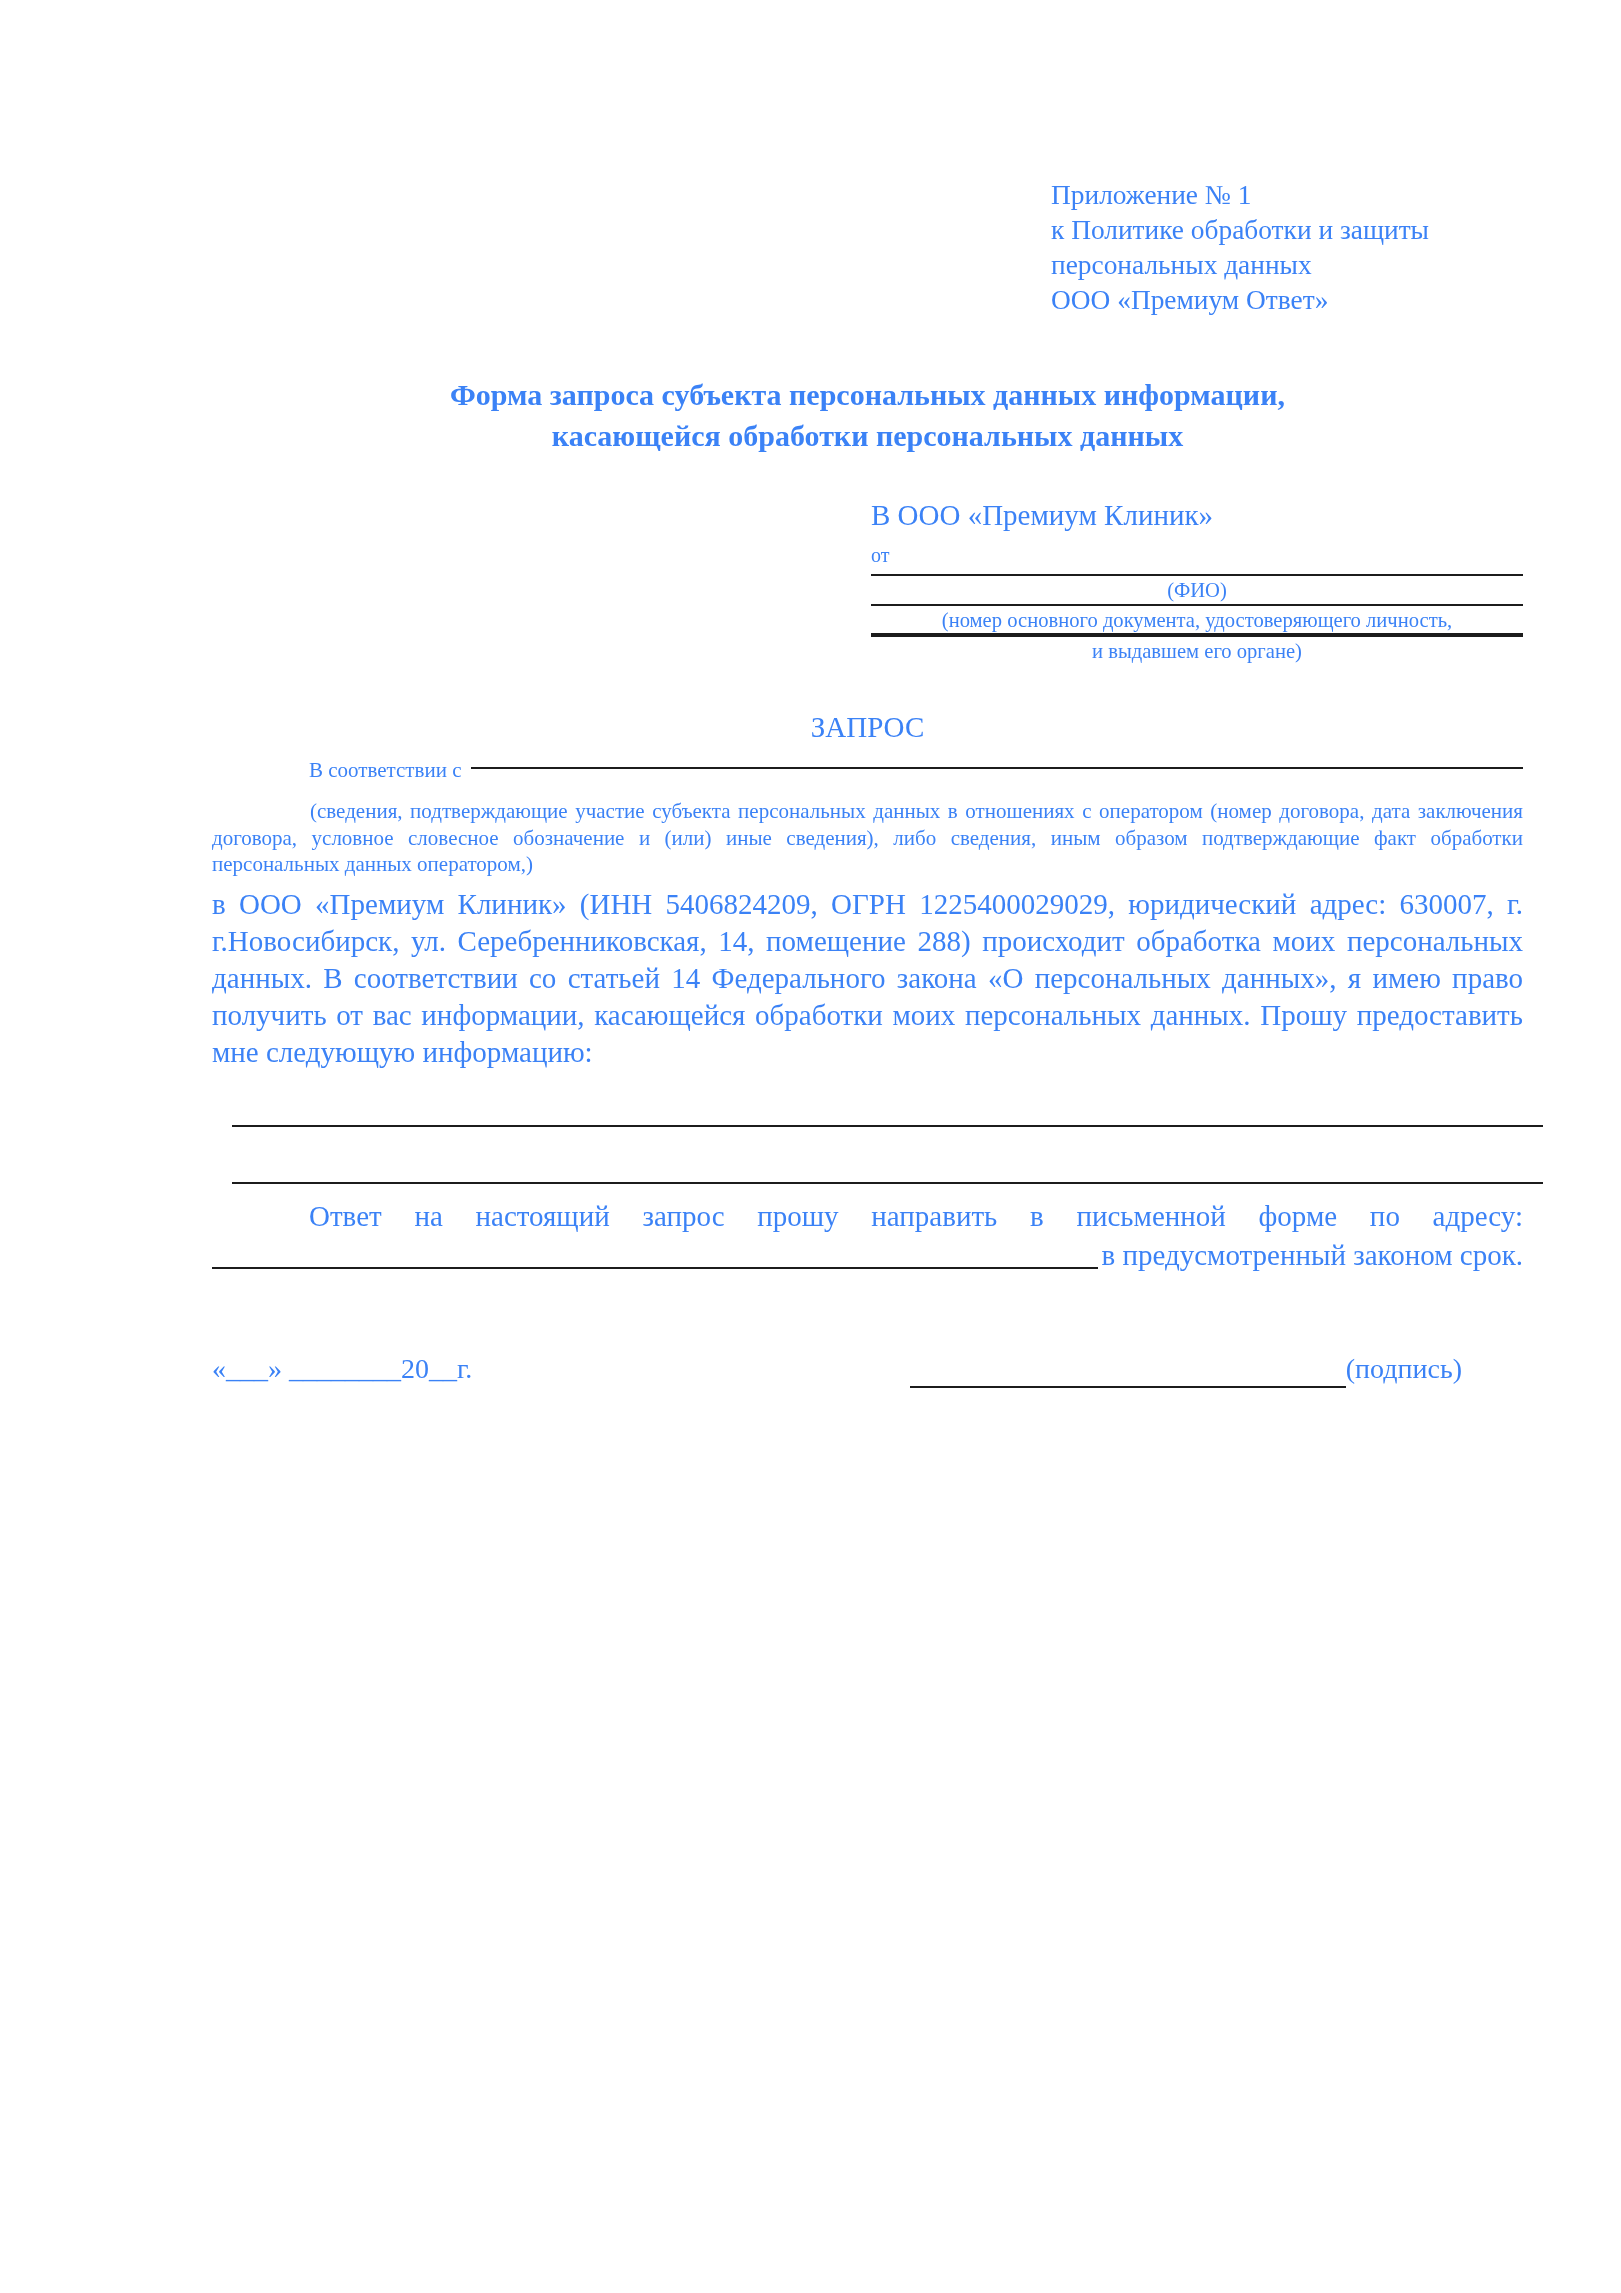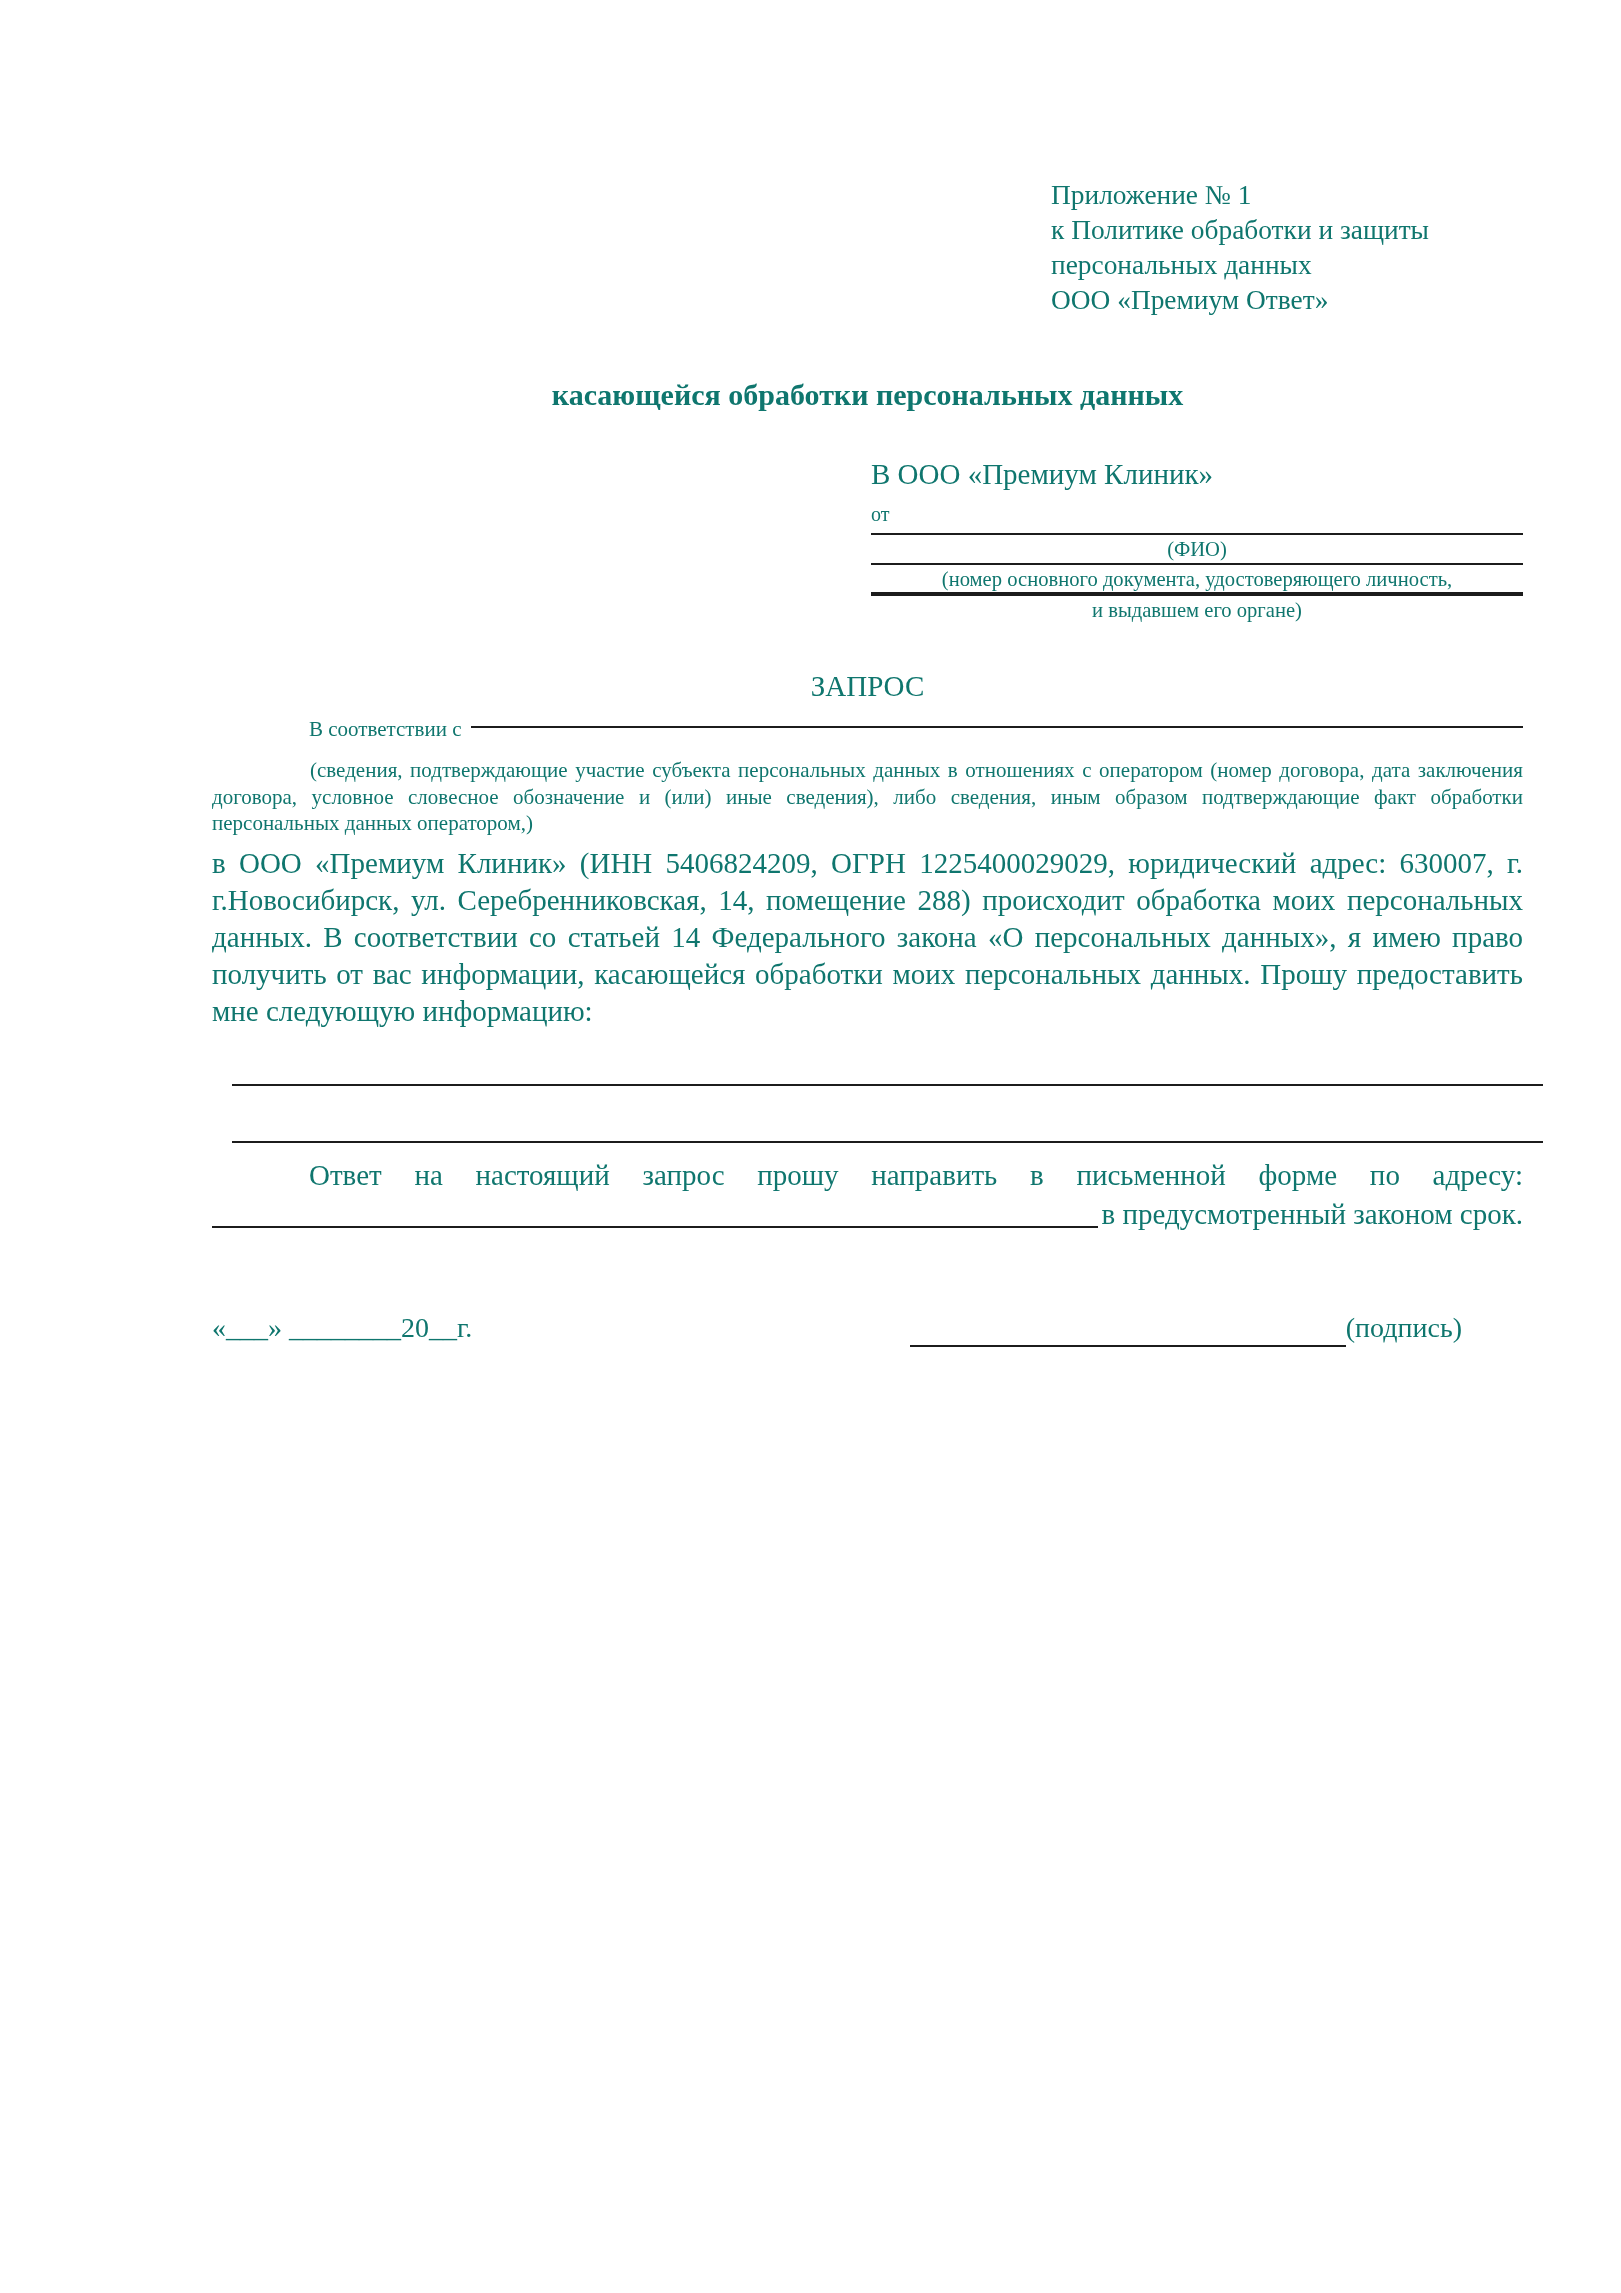--- a/index.html
+++ b/index.html
@@ -2,21 +2,21 @@
 <html lang="ru"><head>
 <meta charset="utf-8">
 <style>
   * { margin: 0; padding: 0; box-sizing: border-box; }
   html, body { background: #ffffff; }
   .page {
     position: relative;
     width: 1621px;
     height: 2294px;
     background: #ffffff;
-    color: #0f766e;
+    color: #3b82f6;
     font-family: "Liberation Serif", "DejaVu Serif", serif;
     padding: 178px 98px 0 212px;
     overflow: hidden;
   }
   
   .annex {
     margin-left: 839px;
     font-size: 27.4px;
     line-height: 35px;
     white-space: nowrap;
@@ -128,20 +128,21 @@
 <div class="page">
 
   <div class="annex">
     <div>Приложение № 1</div>
     <div>к Политике обработки и защиты</div>
     <div>персональных данных</div>
     <div>ООО «Премиум Ответ»</div>
   </div>
 
   <div class="doc-title">
+    <div>Форма запроса субъекта персональных данных информации,</div>
     <div>касающейся обработки персональных данных</div>
   </div>
 
   <div class="addressee">
     <div class="to">В ООО «Премиум Клиник»</div>
     <div class="from">от</div>
 
     <div class="fill-rule"></div>
     <div class="field-caption">(ФИО)</div>
 

